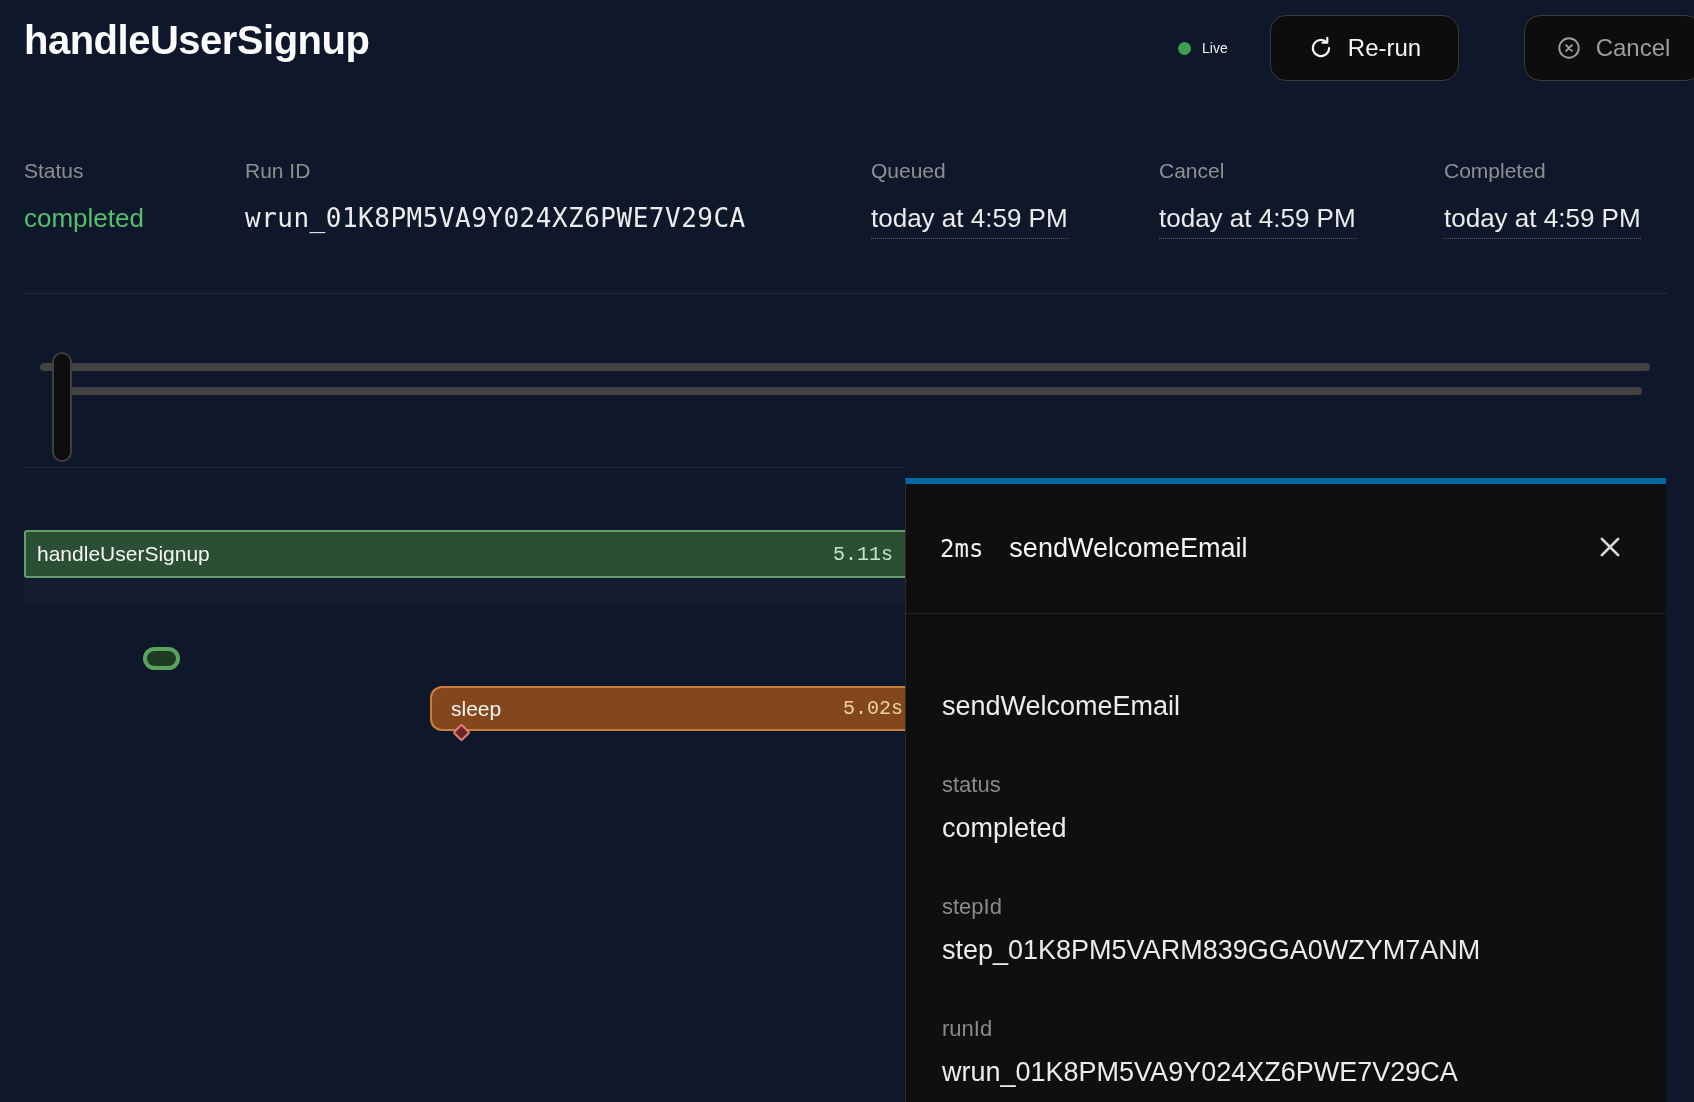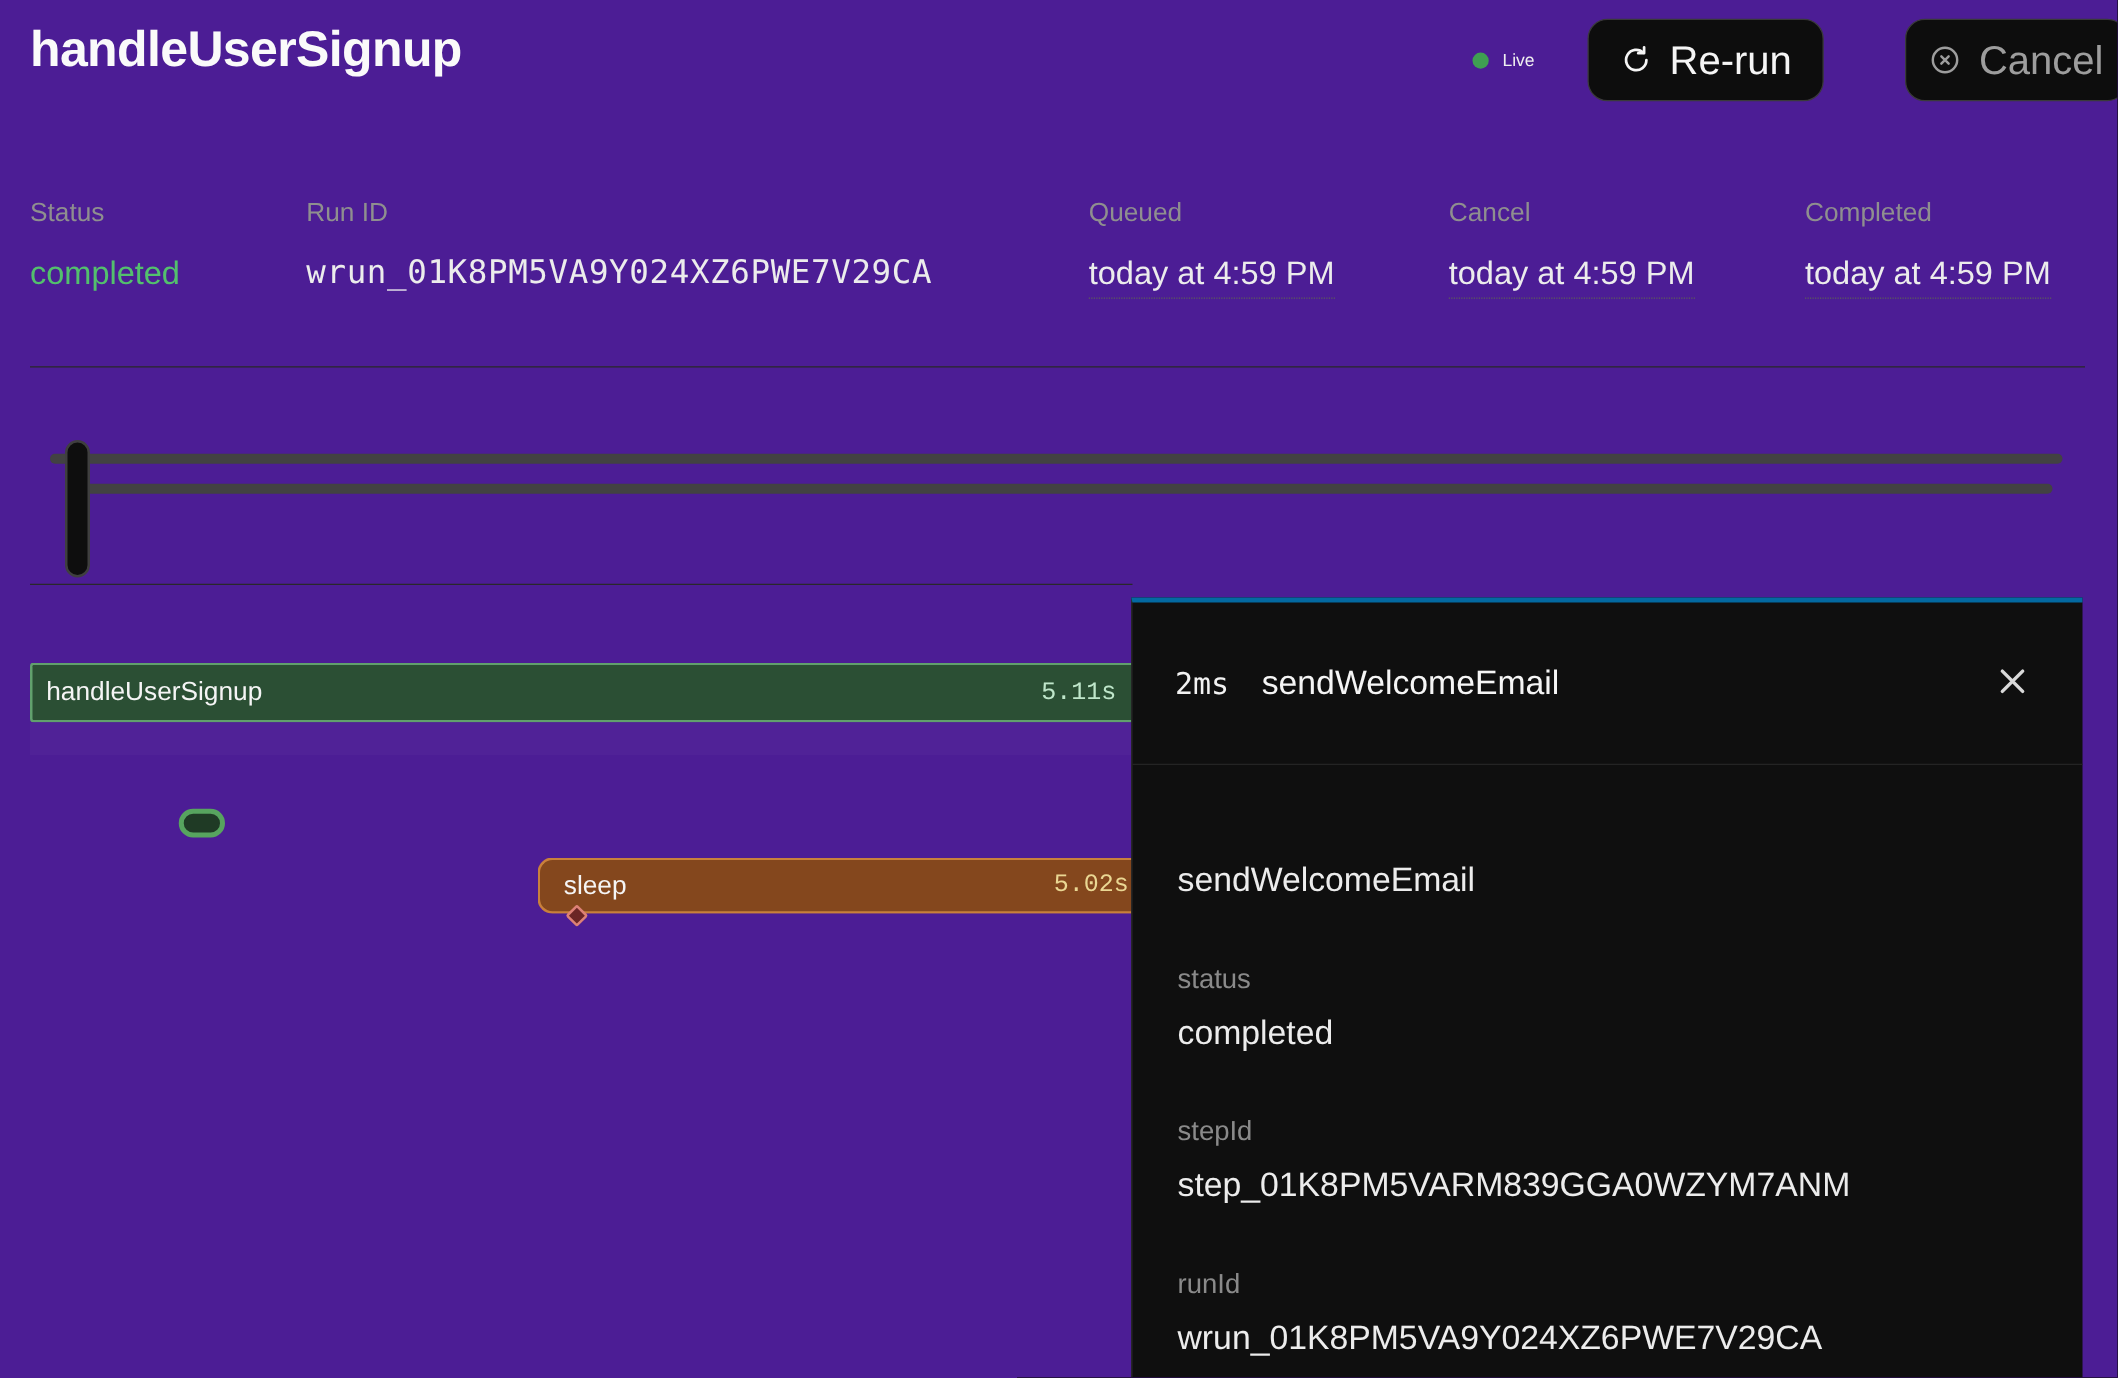--- a/index.html
+++ b/index.html
@@ -1,37 +1,37 @@
 <!DOCTYPE html>
 <html><head>
 <meta charset="utf-8">
 <style>
   html,body{margin:0;padding:0;background:#0a0a0a;}
   .app{
     position:relative;width:1694px;height:1102px;overflow:hidden;
-    background:#4c1d95;color:#f2f2f2;
+    background:#0f172a;color:#f2f2f2;
     font-family:"Liberation Sans",sans-serif;
     -webkit-font-smoothing:antialiased;
   }
   
   .title{
     position:absolute;left:24px;top:18px;margin:0;
     font-size:40px;font-weight:700;letter-spacing:-.5px;color:#fafafa;
   }
   .live{
     position:absolute;left:1178px;top:34px;height:28px;
     display:flex;align-items:center;gap:11px;
   }
   .live-dot{width:13px;height:13px;border-radius:50%;background:#3f9e52;}
   .live-label{font-size:14px;color:#f0f0f0;}
   .btn{
     position:absolute;top:15px;height:66px;box-sizing:border-box;
     display:flex;align-items:center;justify-content:center;gap:14px;
     background:#0d0d0d;border:1px solid #3a3a3a;border-radius:16px;
-    font-size:32px;cursor:pointer;
+    font-size:24px;cursor:pointer;
   }
   .btn svg{display:block;}
   .btn-rerun{left:1270px;width:189px;color:#f5f5f5;}
   .btn-cancel{left:1488px;width:178px;color:#9d9d9d;margin-left:36px;}
   
   .meta-col{position:absolute;top:158px;}
   .meta-label{font-size:21px;color:#8f8f8f;line-height:26px;}
   .meta-value{margin-top:18px;font-size:26px;color:#ececec;line-height:32px;display:inline-block;}
   .meta-col.c0{left:24px;}  .meta-col.c1{left:245px;}
   .meta-col.c2{left:871px;} .meta-col.c3{left:1159px;} .meta-col.c4{left:1444px;}
@@ -72,21 +72,21 @@
     position:absolute;left:143px;top:647px;width:37px;height:23px;box-sizing:border-box;
     background:#1f3a25;border:4px solid #57a45f;border-radius:12px;cursor:pointer;
   }
   .diamond{
     position:absolute;left:455px;top:726px;width:13px;height:13px;box-sizing:border-box;
     background:#6b2525;border:2px solid #dd8176;border-radius:2px;transform:rotate(45deg);
   }
   
   .panel{
     position:absolute;left:905px;top:478px;width:761px;height:624px;box-sizing:border-box;
-    background:#0f0f0f;border-top:4px solid #0369a1;border-left:1px solid #2a2a2a;
+    background:#0f0f0f;border-top:6px solid #0369a1;border-left:1px solid #2a2a2a;
   }
   .panel-header{
     display:flex;align-items:center;gap:26px;height:130px;
     padding:0 34px;border-bottom:1px solid #242424;box-sizing:border-box;
   }
   .panel-duration{font-family:"DejaVu Sans Mono",monospace;font-size:24px;color:#f2f2f2;}
   .panel-title{font-size:27px;color:#f5f5f5;}
   .panel-close{
     margin-left:auto;width:44px;height:44px;display:flex;align-items:center;justify-content:center;
     background:none;border:none;color:#d9d9d9;cursor:pointer;padding:0;

